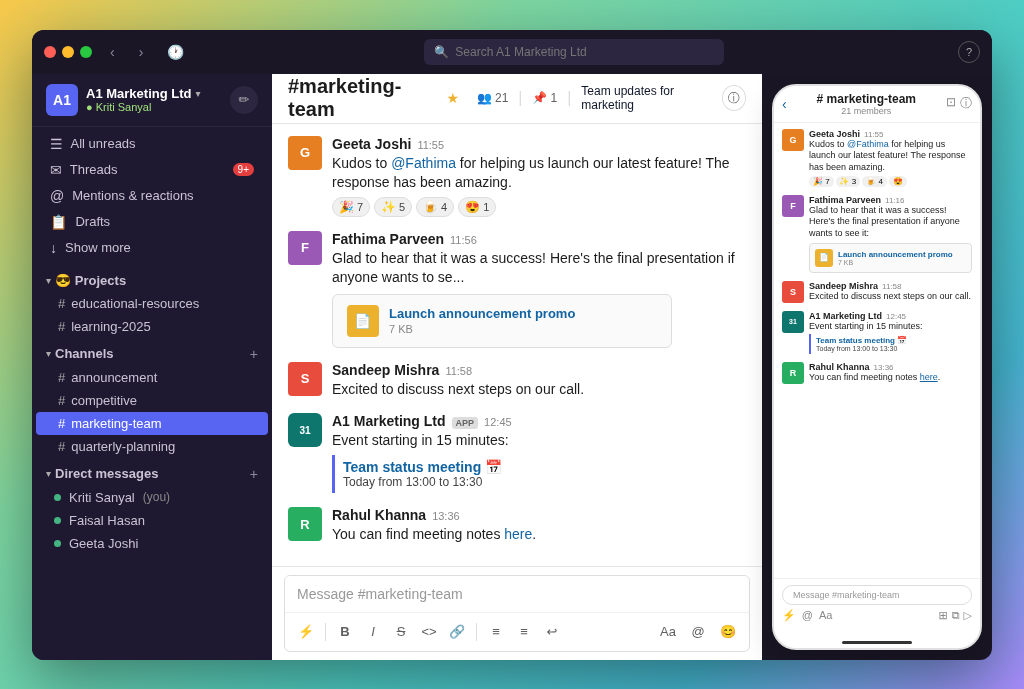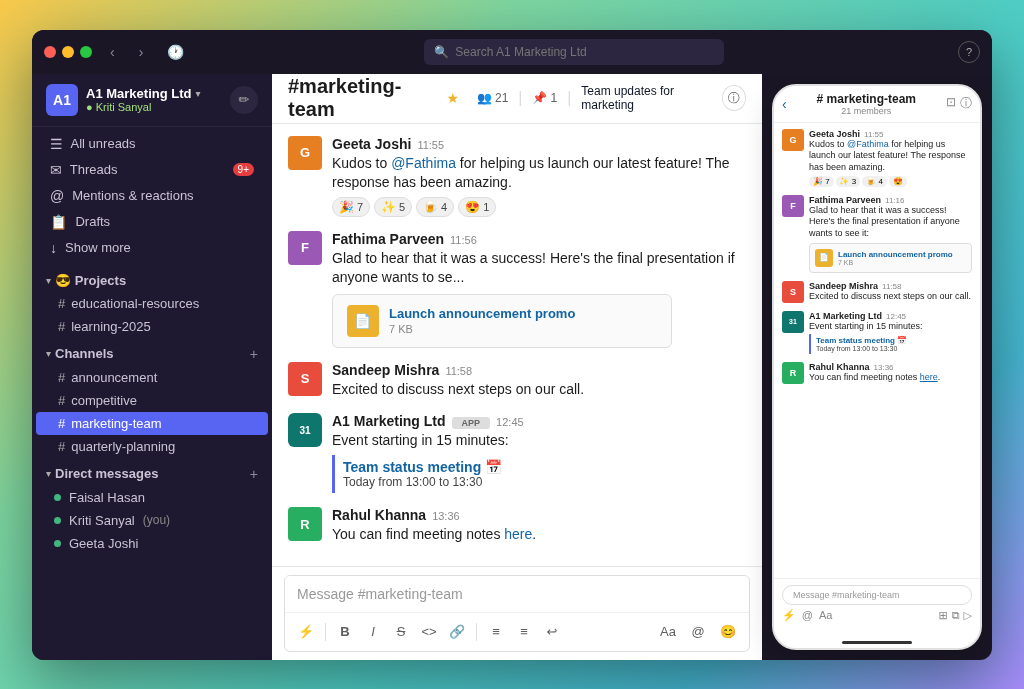--- a/index.html
+++ b/index.html
@@ -312,21 +312,21 @@
       align-items: baseline;
       gap: 6px;
       margin-bottom: 2px;
     }
     .msg-author { font-weight: 700; font-size: 14px; color: #1d1c1d; }
     .msg-time { font-size: 11px; color: #888; }
     .msg-app-badge {
       background: #ddd;
       color: #666;
       font-size: 9px;
-      padding: 1px 10px;
+      padding: 1px 4px;
       border-radius: 3px;
       font-weight: 600;
     }
     .msg-text { font-size: 14px; color: #1d1c1d; line-height: 1.4; }
     .msg-text a { color: #1264a3; text-decoration: none; }
     .msg-text .mention { color: #1264a3; font-weight: 500; }
     .reactions {
       display: flex;
       gap: 4px;
       margin-top: 4px;
@@ -653,26 +653,26 @@
         <span>quarterly-planning</span>
       </div>
 
       <div class="section-header">
         <span style="color:#aaa;font-size:10px;">▾</span>
         <span class="section-header-label">Direct messages</span>
         <span class="add-icon">+</span>
       </div>
       <div class="dm-item">
         <span class="online-dot dot-green-sm"></span>
-        <span style="color:#c9c3d4;font-size:13px;">Faisal Hasan</span>
+        <span style="color:#c9c3d4;font-size:13px;">Kriti Sanyal</span>
+        <span style="color:#888;font-size:12px;"> (you)</span>
       </div>
       <div class="dm-item">
         <span class="online-dot dot-green-sm"></span>
-        <span style="color:#c9c3d4;font-size:13px;">Kriti Sanyal</span>
-        <span style="color:#888;font-size:12px;"> (you)</span>
+        <span style="color:#c9c3d4;font-size:13px;">Faisal Hasan</span>
       </div>
       <div class="dm-item">
         <span class="online-dot dot-green-sm"></span>
         <span style="color:#c9c3d4;font-size:13px;">Geeta Joshi</span>
       </div>
     </div>
 
     <div class="chat-area">
 
       <div class="chat-header">

